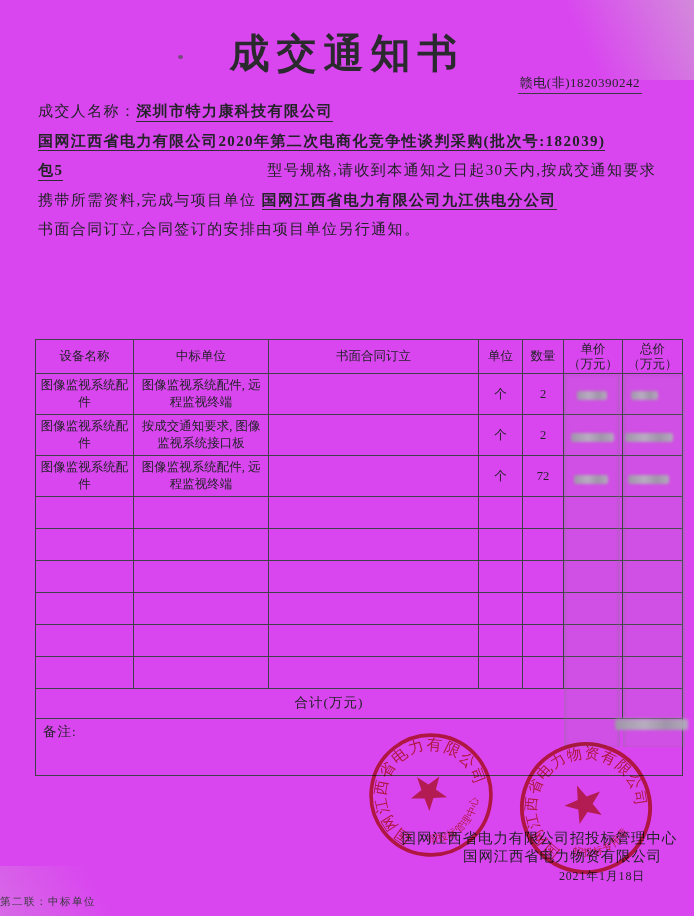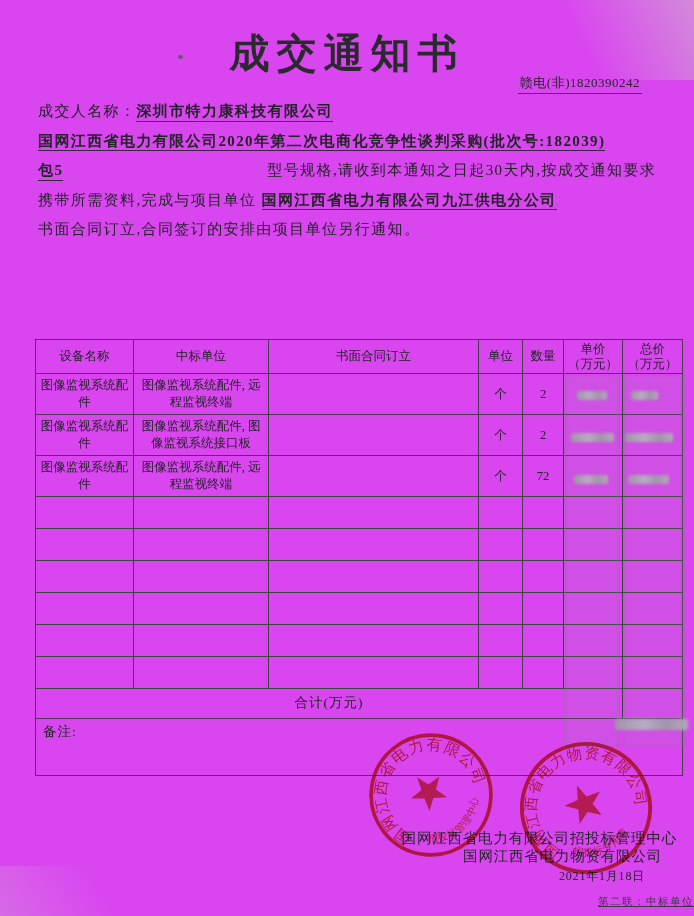--- a/index.html
+++ b/index.html
@@ -51,22 +51,22 @@
   .stamp{position:absolute;mix-blend-mode:multiply;opacity:.88;z-index:6;pointer-events:none;}
   .stamp svg{width:100%;height:100%;overflow:visible;}
   #stampL{left:358px;top:722px;width:146px;height:146px;transform:rotate(-38deg);}
   #stampR{left:508px;top:730px;width:156px;height:156px;transform:rotate(-22deg);}
 
   .footer{position:absolute;top:829px;right:17px;text-align:right;font-size:14.5px;
     line-height:18px;letter-spacing:.8px;color:#232328;}
   .footer .f2{padding-right:15px;}
   .footer .f3{padding-right:32px;font-size:12px;margin-top:2px;}
 
-  .copyline{position:absolute;bottom:7px;left:0;width:100%;text-align:right;
-    font-size:10.5px;letter-spacing:1.5px;color:#3a3a3e;text-decoration:underline;}
+  .copyline{position:absolute;bottom:7px;left:0;width:100%;text-align:left;
+    font-size:10.5px;letter-spacing:1.5px;color:#3a3a3e;}
 </style>
 </head>
 <body>
 
 <div class="page">
 
   <div class="corner-tr"></div>
   <div class="corner-bl"></div>
   <div class="speck"></div>
 
@@ -106,21 +106,21 @@
         <td>图像监视系统配件</td>
         <td>图像监视系统配件, 远程监视终端</td>
         <td></td>
         <td>个</td>
         <td>2</td>
         <td></td>
         <td></td>
       </tr>
       <tr class="rd">
         <td>图像监视系统配件</td>
-        <td>图像监视系统配件, 图像监视系统接口板</td>
+        <td>按成交通知要求, 图像监视系统接口板</td>
         <td></td>
         <td>个</td>
         <td>2</td>
         <td></td>
         <td></td>
       </tr>
       <tr class="rd">
         <td>图像监视系统配件</td>
         <td>图像监视系统配件, 远程监视终端</td>
         <td></td>

